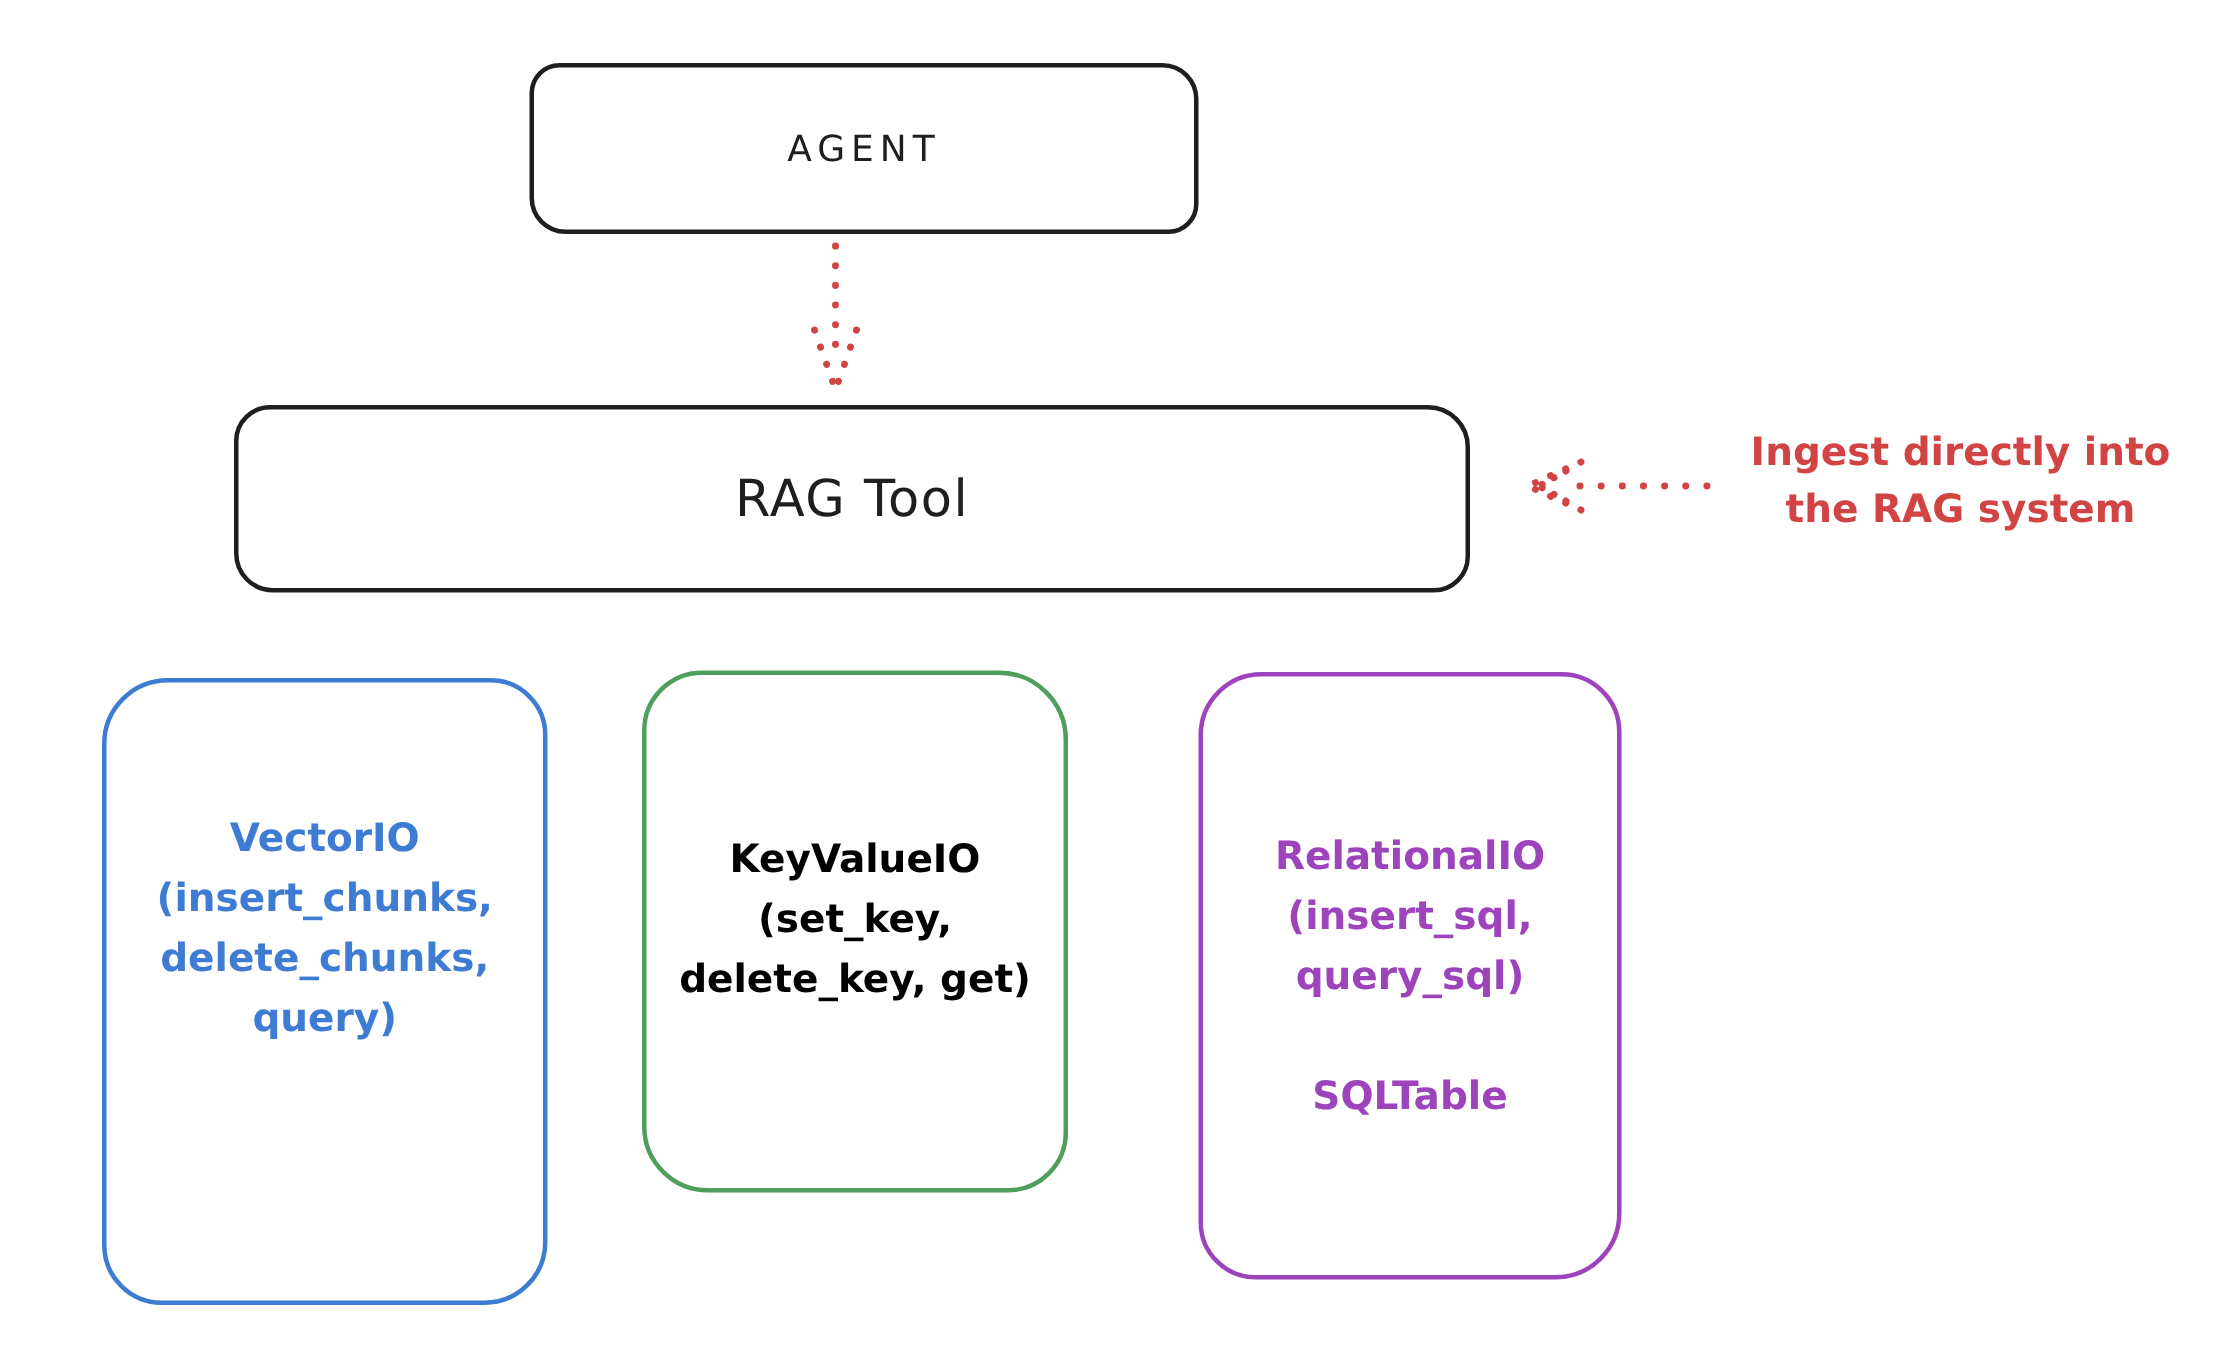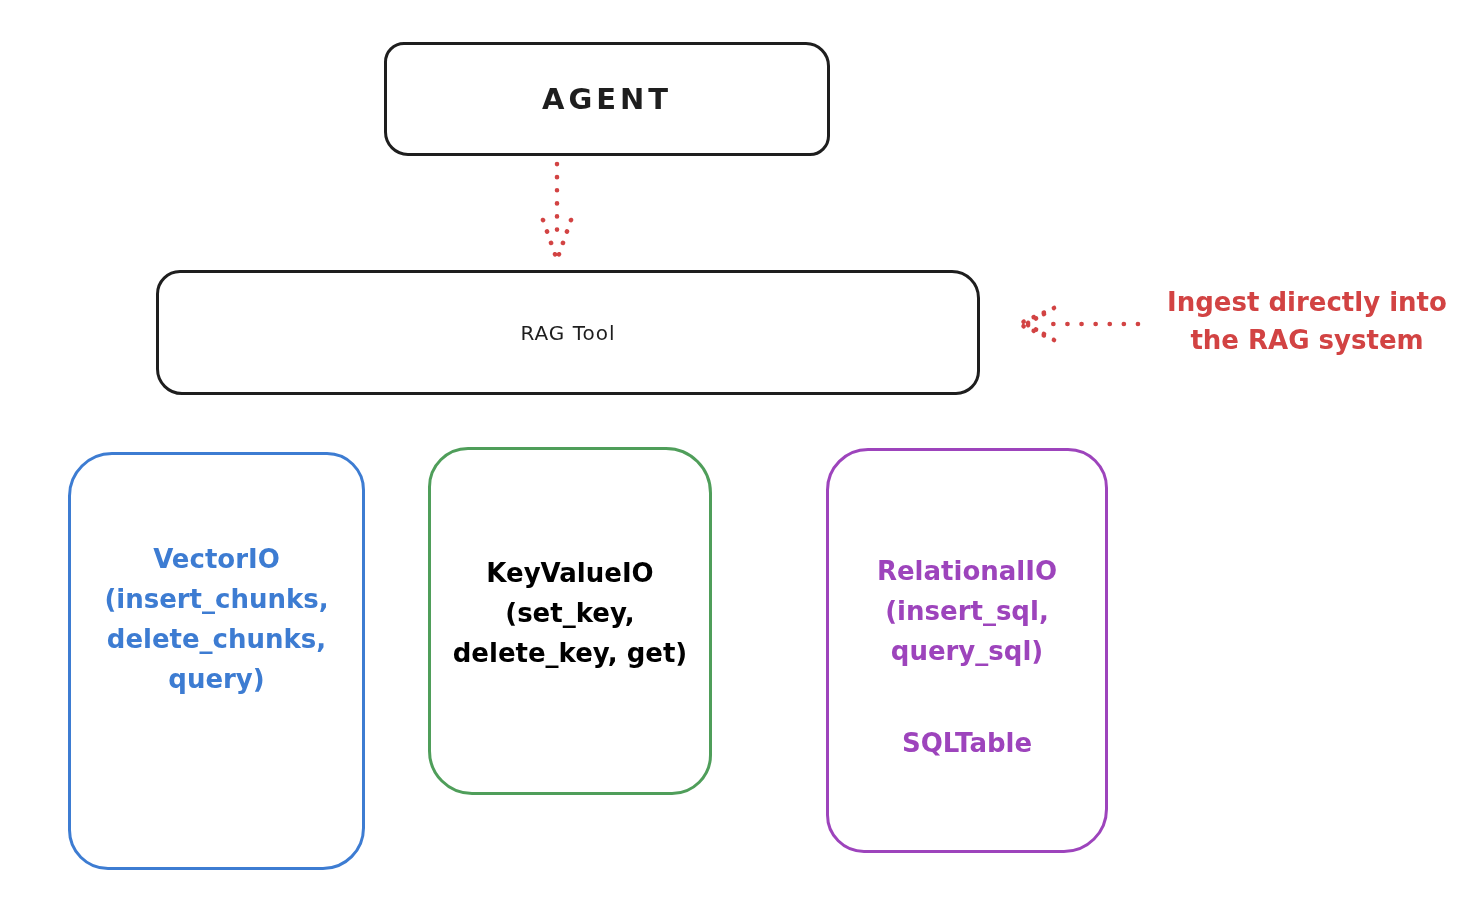--- a/index.html
+++ b/index.html
@@ -24,51 +24,50 @@
     align-items: center;
     justify-content: center;
     text-align: center;
   }
   .node-black {
     border: 3.5px solid #1e1e1e;
   }
   .node-agent {
     left: 353px; top: 42px; width: 446px; height: 114px;
     border-radius: 20px 24px 20px 24px;
-    font-size: 29px; font-weight: 700; letter-spacing: 4px; margin-left: 31px;
+    font-size: 24px; font-weight: 400; letter-spacing: 4px;
   }
   .node-rag {
     left: 156px; top: 270px; width: 824px; height: 125px;
     border-radius: 24px 28px 24px 26px;
-    font-size: 20px; font-weight: 500; letter-spacing: 1px;
+    font-size: 34px; font-weight: 500; letter-spacing: 1px;
   }
   .node-store {
     flex-direction: column;
     justify-content: flex-start;
     border-width: 3px;
     border-style: solid;
     font-size: 26px;
     font-weight: 600;
     line-height: 40px;
-    gap: 12px;
   }
   .node-vector {
     left: 68px; top: 452px; width: 297px; height: 418px;
     border-color: #3d7cd2; color: #3d7cd2;
     border-radius: 44px 38px 42px 40px;
     padding-top: 84px;
   }
   .node-keyvalue {
     left: 428px; top: 447px; width: 284px; height: 348px;
     border-color: #4f9e5a; color: #000000;
     border-radius: 40px 46px 40px 44px;
     padding-top: 103px;
   }
   .node-relational {
-    left: 826px; top: 448px; width: 282px; height: 405px;
+    left: 799px; top: 448px; width: 282px; height: 405px;
     border-color: #9d44bc; color: #9d44bc;
     border-radius: 42px 40px 44px 38px;
     padding-top: 100px;
   }
   .pre { white-space: pre-line; }
   .subtitle { margin-top: 40px; }
   .arrow-svg { position: absolute; }
   .arrow-down { left: 535px; top: 160px; }
   .arrow-left { left: 1014px; top: 298px; }
   .annotation {

